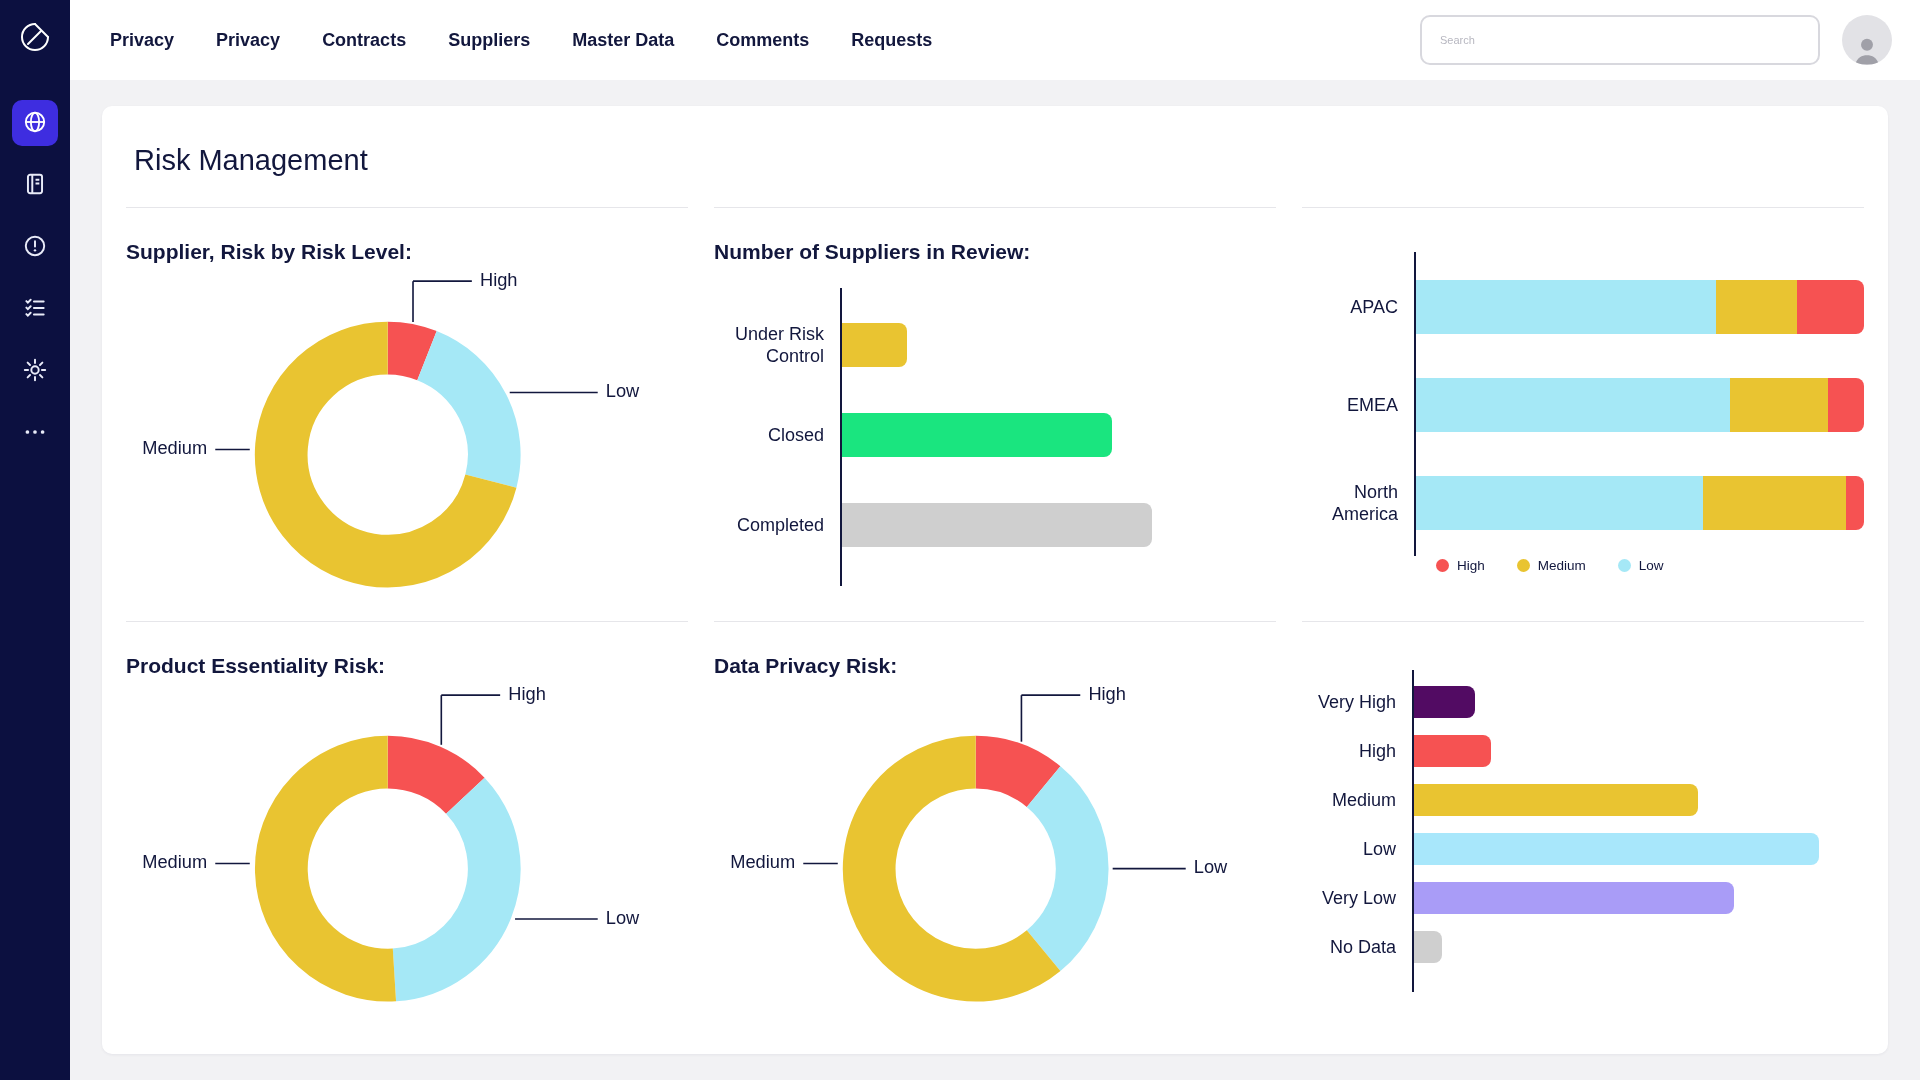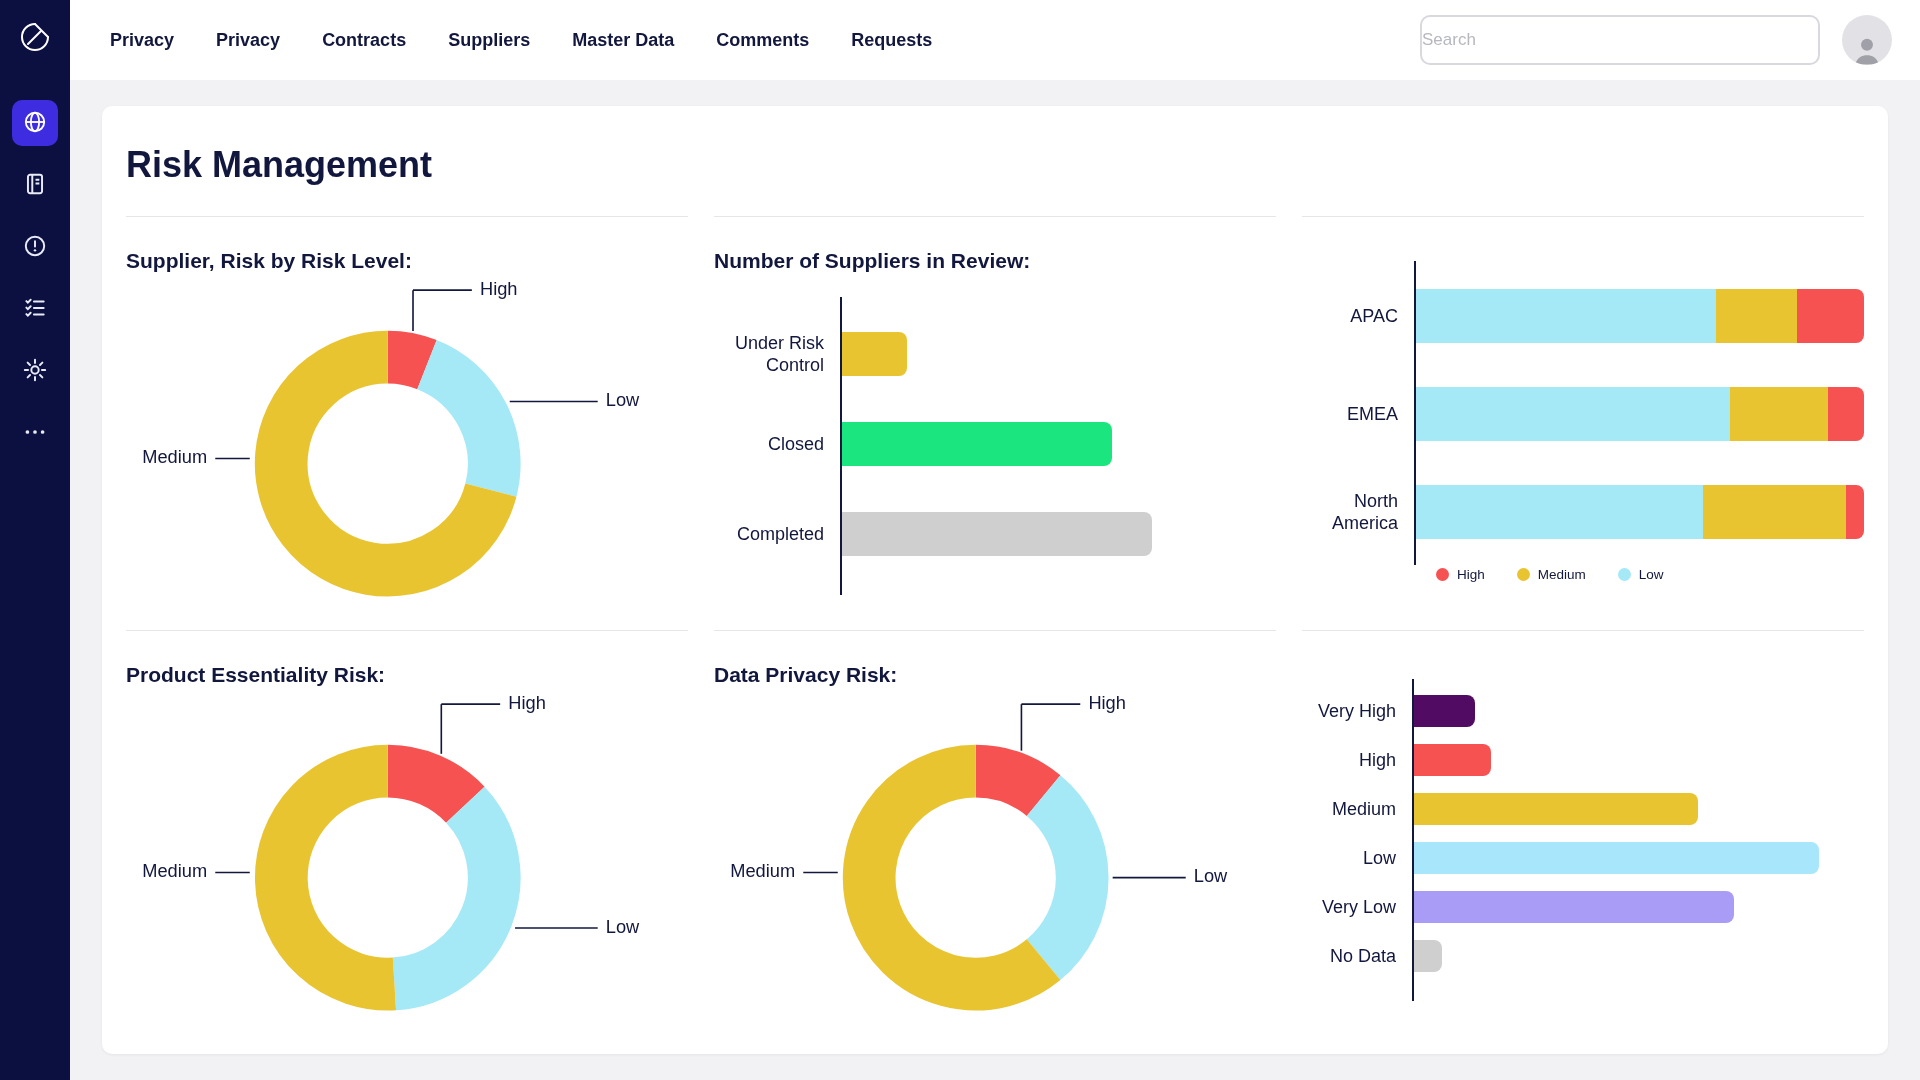--- a/index.html
+++ b/index.html
@@ -14,28 +14,28 @@
   .side-item{width:46px;height:46px;border:none;background:transparent;border-radius:10px;display:flex;align-items:center;justify-content:center;cursor:pointer}
   .side-item.active{background:#3e2de0}
 
   
   .main{flex:1;display:flex;flex-direction:column;min-width:0}
   .topbar{height:80px;background:#ffffff;display:flex;align-items:center;padding:0 28px 0 40px;flex-shrink:0}
   .tabs{display:flex;height:100%;gap:42px}
   .tab{position:relative;border:none;background:none;font-family:"Liberation Sans",sans-serif;font-weight:700;font-size:18px;color:#12173d;cursor:pointer;height:100%;display:flex;align-items:center;white-space:nowrap}
   .tab.active::after{content:"";position:absolute;left:0;right:0;bottom:2px;height:3px;background:#3e2de0}
   .topbar-right{margin-left:auto;display:flex;align-items:center;gap:22px}
-  .search{width:400px;height:50px;border:2px solid #d8d8de;border-radius:10px;padding:0 0;font-size:17px;color:#12173d;outline:none;font-family:"Liberation Sans",sans-serif}
+  .search{width:400px;height:50px;border:2px solid #d8d8de;border-radius:10px;padding:0 18px;font-size:11px;color:#12173d;outline:none;font-family:"Liberation Sans",sans-serif}
   .search::placeholder{color:#b7b7c0}
   .avatar{width:50px;height:50px;border-radius:50%;background:#e2e2e6;display:flex;align-items:end;justify-content:center;overflow:hidden;cursor:pointer}
 
   
   .content{flex:1;padding:26px 32px;overflow:hidden}
   .card{background:#fff;border-radius:10px;height:100%;padding:34px 24px 24px;box-shadow:0 1px 3px rgba(16,20,60,.06);overflow:hidden}
-  .page-title{font-size:36px;font-weight:700;color:#12173d;margin:4px 0 30px 0}
+  .page-title{font-size:29px;font-weight:400;color:#12173d;margin:4px 0 30px 8px}
   .grid{display:grid;grid-template-columns:1fr 1fr 1fr;column-gap:26px}
   .panel{border-top:1px solid #e6e6ea;padding-top:32px;padding-bottom:6px}
   .panel h2{font-size:21px;font-weight:700;color:#12173d;margin-bottom:6px}
   .chart-body svg{width:100%;height:auto;display:block}
 
   
   .hchart{display:flex;margin-top:var(--chtop,10px)}
   .hlabels{width:var(--labelw);display:flex;flex-direction:column;padding-top:var(--padtop);flex-shrink:0}
   .hlabel{height:var(--rowh);display:flex;align-items:center;justify-content:flex-end;text-align:right;padding-right:16px;font-size:18px;line-height:1.25;color:#12173d}
   .htrack{flex:1;border-left:2px solid #12173d;padding-top:var(--padtop);padding-bottom:var(--padbot);display:flex;flex-direction:column}

